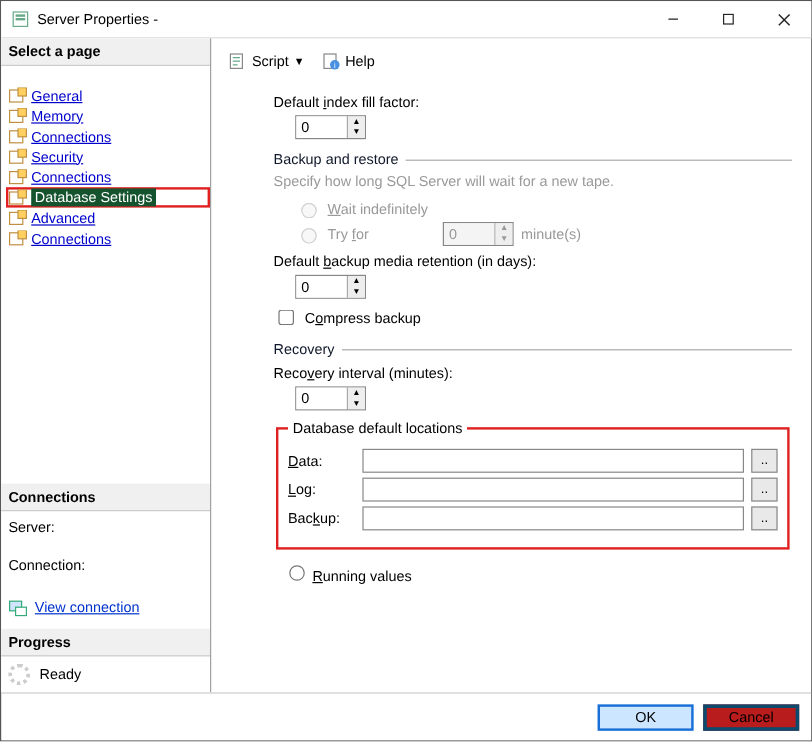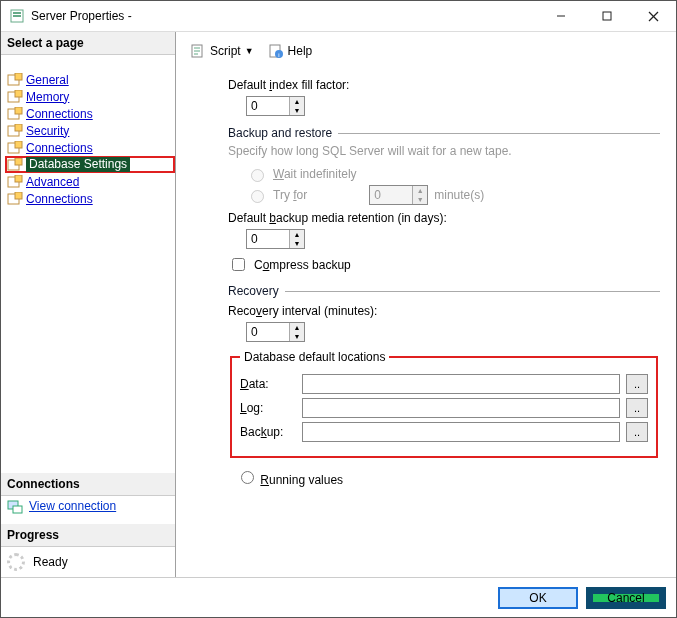--- a/index.html
+++ b/index.html
@@ -54,21 +54,21 @@
   .chk-row { display:flex; align-items:center; gap:6px; margin:6px 0 0 0; }
   .indent { margin-left: 18px; }
   fieldset.hl { border:2px solid #e02020; padding:6px 8px 10px 8px; margin-top:8px; }
   fieldset.hl legend { padding:0 4px; font-size:12px; }
   .path-row { display:flex; align-items:center; margin:4px 0; gap:6px; }
   .path-row .pl { width:56px; }
   .path-row input[type=text] { flex:1; border:1px solid #888; height:20px; padding:1px 4px; font-size:12px; }
   .browse-btn { width:22px; height:20px; border:1px solid #888; background:#e9e9e9; font-size:11px; display:flex; align-items:center; justify-content:center; }
   .valmode { display:flex; gap:40px; margin-top:10px; padding-left:8px; align-items:center; }
   .footer { height:40px; border-top:1px solid #ccc; display:flex; align-items:center; justify-content:flex-end; padding:0 10px; gap:8px; }
-  .btn { width:80px; height:22px; border:7px solid #0c4a6e; background:#22c55e; font-size:12px; display:flex; align-items:center; justify-content:center; }
+  .btn { width:80px; height:22px; border:3px solid #0c4a6e; background:#b91c1c; font-size:12px; display:flex; align-items:center; justify-content:center; }
   .btn.primary { border:2px solid #1a6fd6; background:#cde6ff; }
   .under { text-decoration: underline; }
   svg { display:block; }
 </style>
 </head>
 <body>
 
 <div class="window">
 
   <div class="titlebar">
@@ -175,20 +175,24 @@
                 <rect x="8" y="0" width="7" height="7" fill="#ffd060" stroke="#c09040"></rect>
               </svg>
             </span>
             <a>Connections</a>
           </div>
       </div>
 
       <div class="side-spacer"></div>
 
       <div class="side-header">Connections</div>
+      <div class="conn-block">
+        <span class="lbl">Server:</span>
+        <span class="lbl">Connection:</span>
+      </div>
       <div class="view-conn">
         <span style="margin-right:6px;">
           <svg width="16" height="16">
               <rect x="1" y="3" width="10" height="8" fill="#cfe4ff" stroke="#3a7"></rect>
               <rect x="6" y="8" width="9" height="7" fill="#fff" stroke="#3a7"></rect>
             </svg>
         </span>
         <a href="#">View connection </a>
       </div>
 

